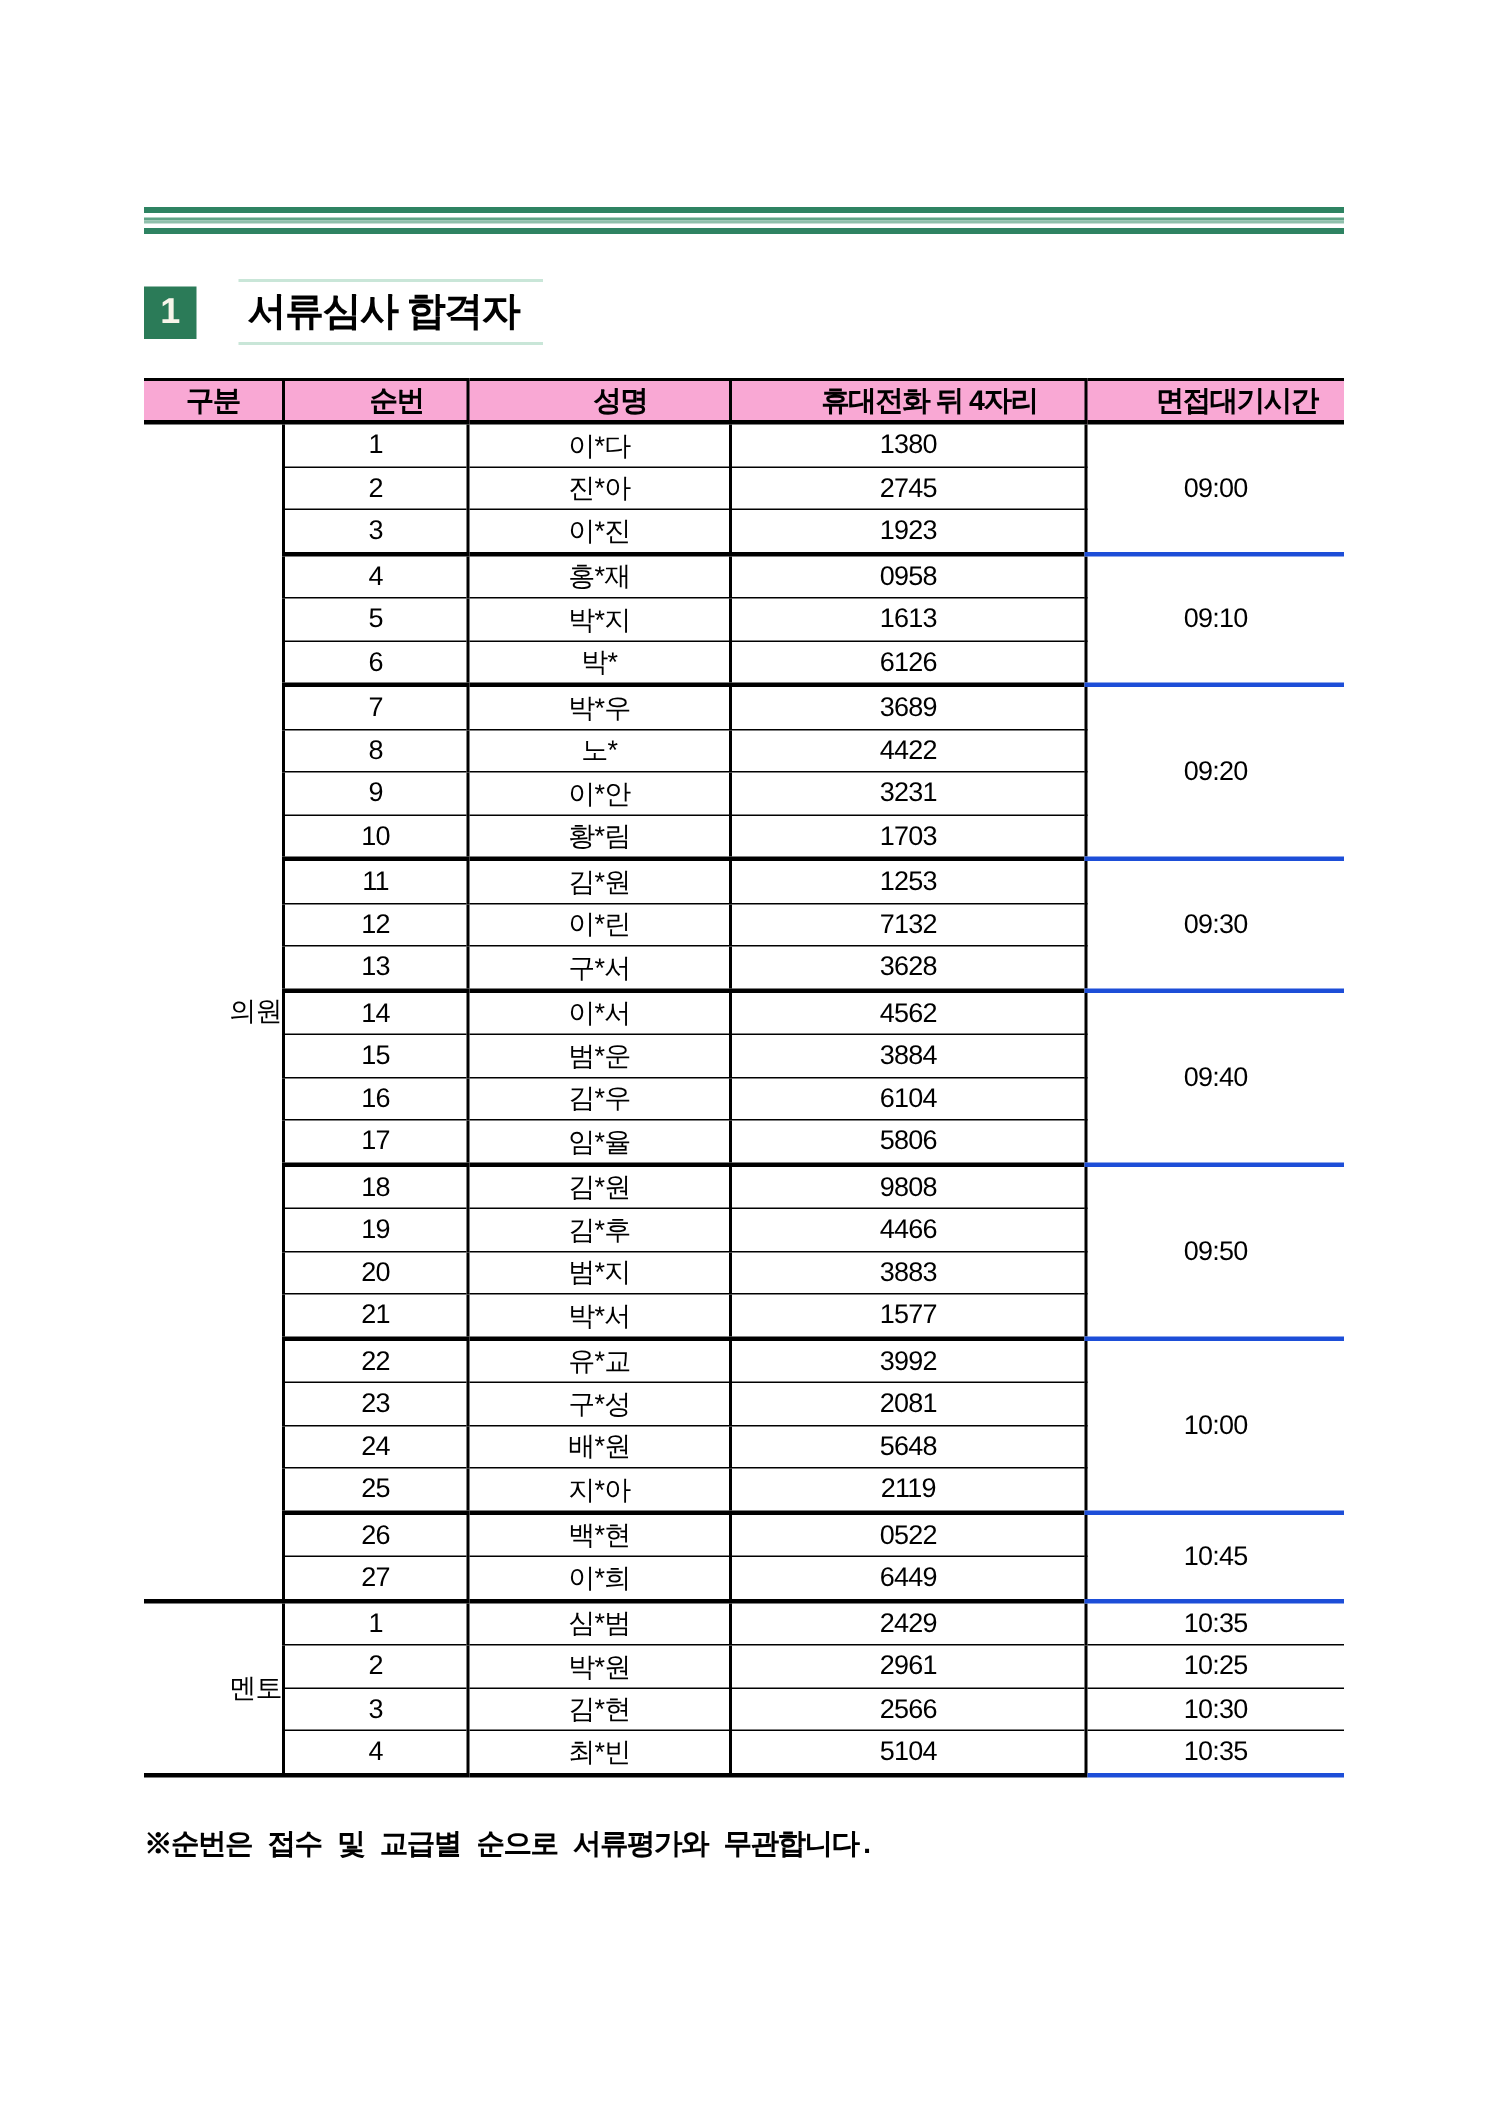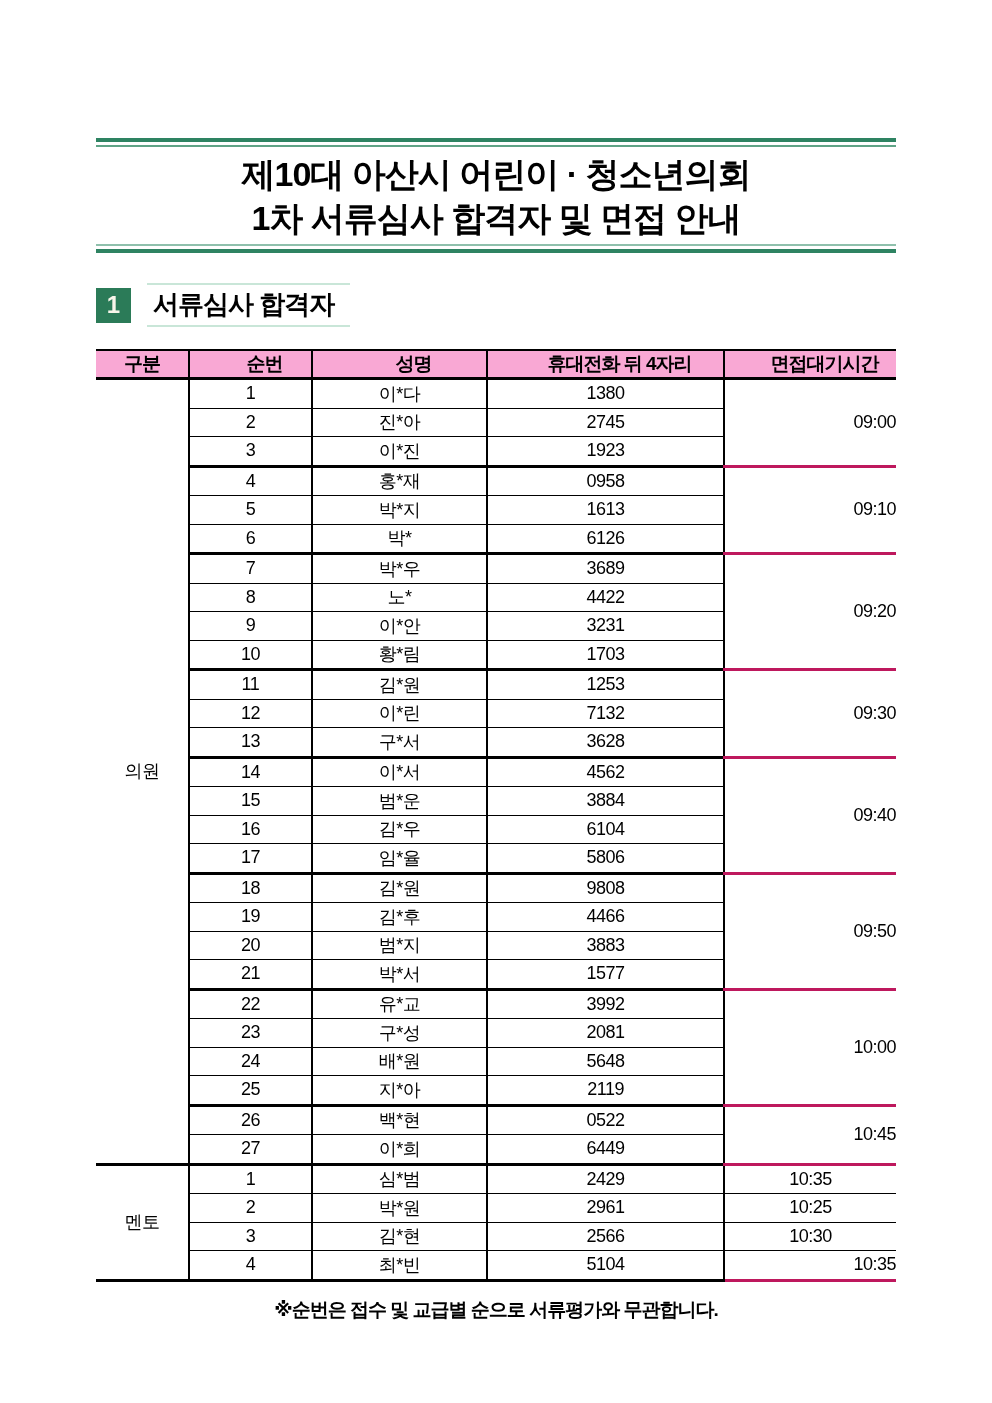--- a/index.html
+++ b/index.html
@@ -52,21 +52,21 @@
     background: #2B7B58;
     color: #F7F5EA;
     font-size: 24px;
     font-weight: bold;
     display: flex;
     align-items: center;
     justify-content: center;
     flex: 0 0 auto;
   }
   .section-label {
-    margin-left: 16px;
+    margin-left: 28px;
     font-size: 26px;
     font-weight: bold;
     letter-spacing: -1px;
     padding: 2px 16px 3px 6px;
     border-top: 2px solid #C9E6D8;
     border-bottom: 2px solid #C9E6D8;
   }
 
   
   .passers-table {
@@ -94,44 +94,41 @@
     vertical-align: middle;
     font-size: 18px;
     letter-spacing: -0.5px;
     border-bottom: 1.5px solid #000;
   }
   .passers-table td.c-no,
   .passers-table td.c-name,
   .passers-table td.c-phone,
   .passers-table td.c-time { border-left: 2px solid #000; }
   .passers-table tr.row-thick td { border-bottom: 3px solid #000; }
-  .passers-table td.c-cat { border-bottom: 3px solid #000; }
+  .passers-table td.c-cat { border-bottom: 3px solid #000; text-align: right; }
   .passers-table td.c-time { border-bottom: 1.5px solid #000; }
-  .passers-table td.c-time.bb-thick { border-bottom: 3px solid #be185d; text-align: right; }
+  .passers-table td.c-time.bb-thick { border-bottom: 3px solid #1d4ed8; }
 
   
   .footnote {
-    margin-top: 15px;
-    text-align: center;
+    margin-top: 31px;
+    text-align: left;
     font-size: 19px;
     font-weight: bold;
     letter-spacing: -1px;
+    font-family: Liberation Mono, monospace;
   }
 </style>
 </head>
 <body>
 
 <div class="content">
 
   <div class="title-block">
     <div class="rule-top"></div>
-    <div class="title-lines">
-      <div class="title-line">제10대 아산시 어린이 · 청소년의회</div>
-      <div class="title-line">1차 서류심사 합격자 및 면접 안내</div>
-    </div>
     <div class="rule-bottom"></div>
   </div>
 
   <div class="section-header">
     <div class="section-badge">1</div>
     <div class="section-label">서류심사 합격자</div>
   </div>
 
   <table class="passers-table">
     <colgroup>

